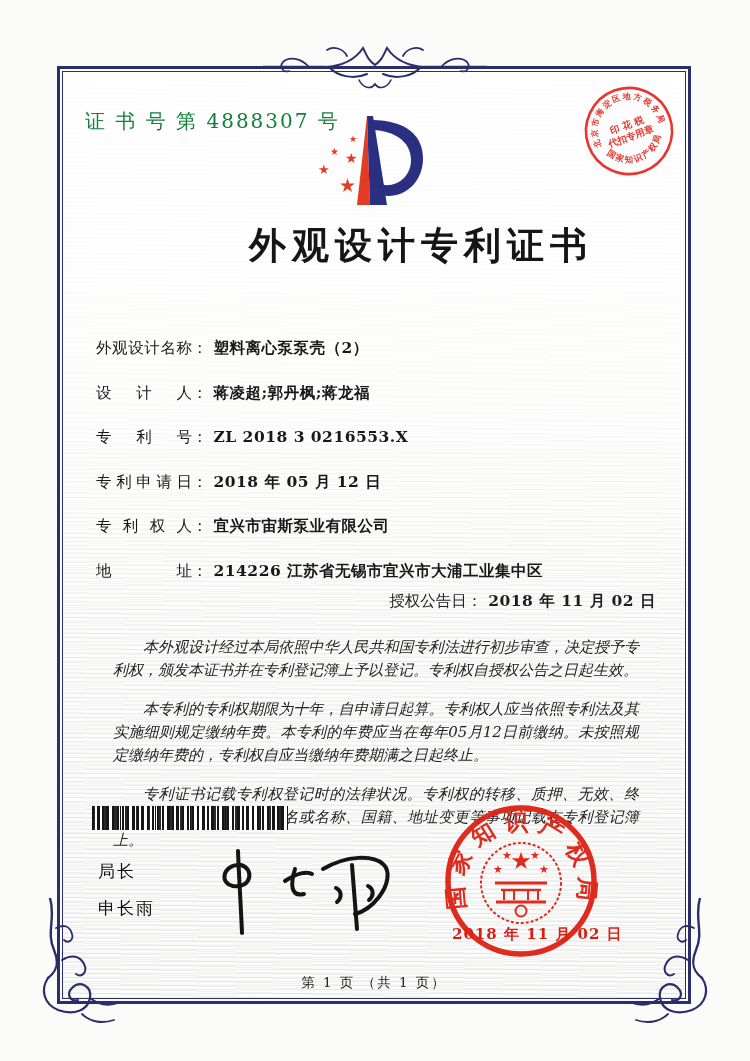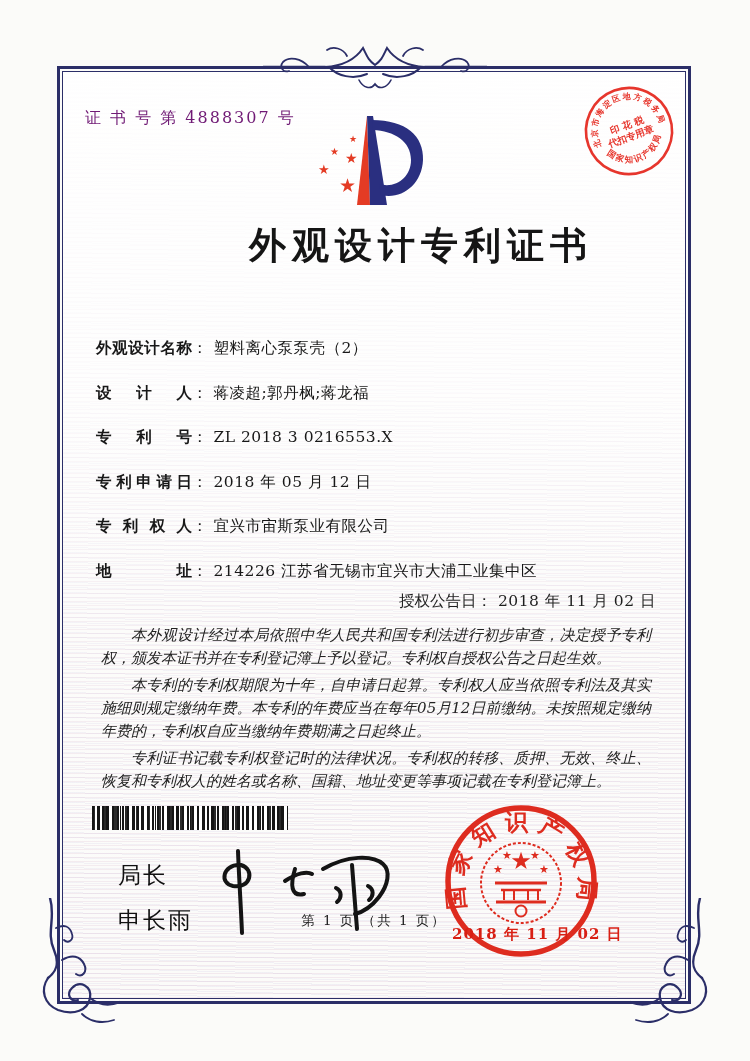--- a/index.html
+++ b/index.html
@@ -5,44 +5,44 @@
   html,body{margin:0;padding:0;}
   body{width:750px;height:1061px;background:#fbfbf9;font-family:"DejaVu Serif",serif;color:#1e1e1e;position:relative;overflow:hidden;}
   .page{position:absolute;left:0;top:0;width:750px;height:1061px;}
   
   .frame{position:absolute;left:57px;top:66px;width:634px;height:938px;border:3px solid #2b2e68;box-sizing:border-box;}
   .frame-inner{position:absolute;left:2px;top:2px;right:2px;bottom:2px;border:1px solid #2b2e68;
     background-image:
       repeating-linear-gradient(0deg, rgba(210,165,195,0.22) 0 1px, transparent 1px 4px),
       repeating-linear-gradient(1.5deg, rgba(170,160,210,0.14) 0 1px, transparent 1px 5px);}
   .frame-inner:after{content:"";position:absolute;inset:0;background:linear-gradient(180deg, rgba(255,255,255,0.95) 0%, rgba(255,255,255,0.75) 35%, rgba(255,255,255,0.25) 60%, rgba(255,255,255,0.05) 100%);}
-  .cert-number{position:absolute;left:85px;top:108px;font-size:16px;letter-spacing:2px;color:#701a75;}
+  .cert-number{position:absolute;left:85px;top:108px;font-size:20px;letter-spacing:2px;color:#15803d;}
   .logo{position:absolute;left:300px;top:108px;width:150px;height:102px;}
   .title{position:absolute;left:0;top:221px;width:750px;text-align:center;font-size:37px;font-weight:600;letter-spacing:6px;color:#151515;padding-left:46px;}
   .fields{position:absolute;left:96px;top:338px;width:560px;font-size:15.5px;color:#181818;}
   .field-row{margin-bottom:23.5px;white-space:nowrap;}
-  .lbl{display:inline-block;width:96px;text-align:justify;text-align-last:justify;vertical-align:bottom;font-weight:bold;}
+  .lbl{display:inline-block;width:96px;text-align:justify;text-align-last:justify;vertical-align:bottom;}
   .colon{display:inline-block;}
-  .val{margin-left:6px;letter-spacing:0.5px;}
+  .val{margin-left:6px;letter-spacing:0.5px;font-weight:bold;}
   .grant-row{position:absolute;left:96px;top:591px;width:560px;font-size:15.5px;white-space:nowrap;text-align:right;}
   .grant-no{position:absolute;left:324px;top:0;}
   .paras{position:absolute;left:97px;top:620px;width:558px;font-size:15px;line-height:23px;text-align:justify;color:#222;font-style:italic;}
-  .paras p{margin:4px;text-indent:2em;}
+  .paras p{margin:16px;text-indent:2em;}
   .barcode{position:absolute;left:92px;top:806px;width:196px;height:24px;background-color:#fff;
     background-image:
       repeating-linear-gradient(90deg,#161616 0 2px,transparent 2px 5px),
       repeating-linear-gradient(90deg,#161616 0 1px,transparent 1px 7px),
       repeating-linear-gradient(90deg,#2a2a2a 0 3px,transparent 3px 11px);}
-  .sig-block{position:absolute;left:118px;top:860px;font-family:"DejaVu Sans",sans-serif;font-size:23px;color:#111;}
+  .sig-block{position:absolute;left:98px;top:860px;font-family:"DejaVu Sans",sans-serif;font-size:17px;color:#111;}
   .sig-block .line{margin-bottom:14px;letter-spacing:2px;}
   .signature{position:absolute;left:205px;top:843px;width:195px;height:100px;}
   .seal{position:absolute;left:443px;top:803px;width:156px;height:156px;opacity:0.96;}
   .seal-date{position:absolute;left:452px;top:925px;font-size:15px;font-weight:bold;color:#d81f14;letter-spacing:1px;}
   .tax-stamp{position:absolute;left:582px;top:84px;width:94px;height:94px;transform:rotate(-20deg);opacity:0.92;}
-  .footer{position:absolute;left:57px;top:912px;width:634px;text-align:center;font-size:13.5px;letter-spacing:2px;color:#1c1c1c;}
+  .footer{position:absolute;left:57px;top:974px;width:634px;text-align:center;font-size:13.5px;letter-spacing:2px;color:#1c1c1c;}
   .ornament-top{position:absolute;left:263px;top:40px;width:224px;height:54px;}
   .ornament-bl{position:absolute;left:36px;top:898px;width:84px;height:134px;}
   .ornament-br{position:absolute;left:630px;top:898px;width:84px;height:134px;transform:scaleX(-1);}
   svg{display:block;}
   .st{stroke:#2b2e68;fill:none;stroke-linecap:round;}
 </style>
 </head>
 <body>
 
 <div class="page">

